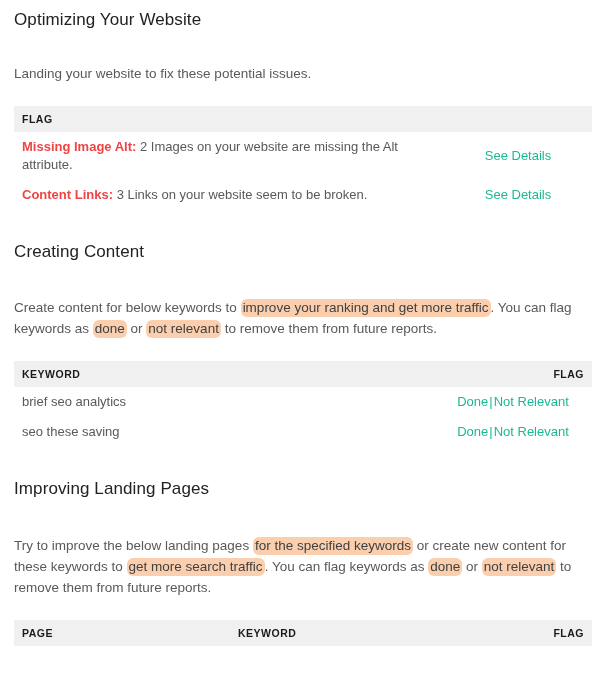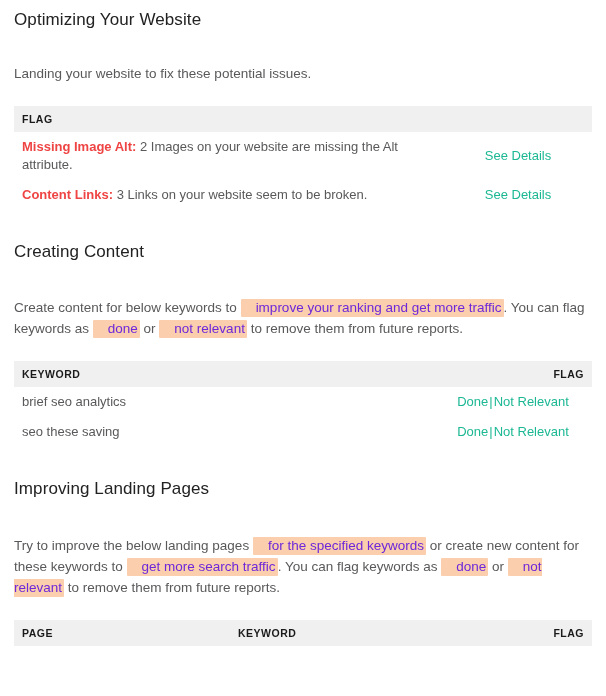--- a/index.html
+++ b/index.html
@@ -34,23 +34,23 @@
   }
   .section-intro {
     font-size: 13.5px;
     color: #59595b;
     line-height: 21px;
     margin: 0;
     padding: 0;
   }
   .hl {
     background: #fbcfae;
-    color: #6d28d9;
-    padding: 1px 2px 2px 15px;
-    border-radius: 1px;
+    color: #404040;
+    padding: 1px 2px 2px 2px;
+    border-radius: 6px;
   }
   table.data-table {
     width: 578px;
     border-collapse: collapse;
     table-layout: fixed;
     font-size: 13px;
   }
   table.data-table thead th {
     background: #f0f0f0;
     font-size: 10.5px;

